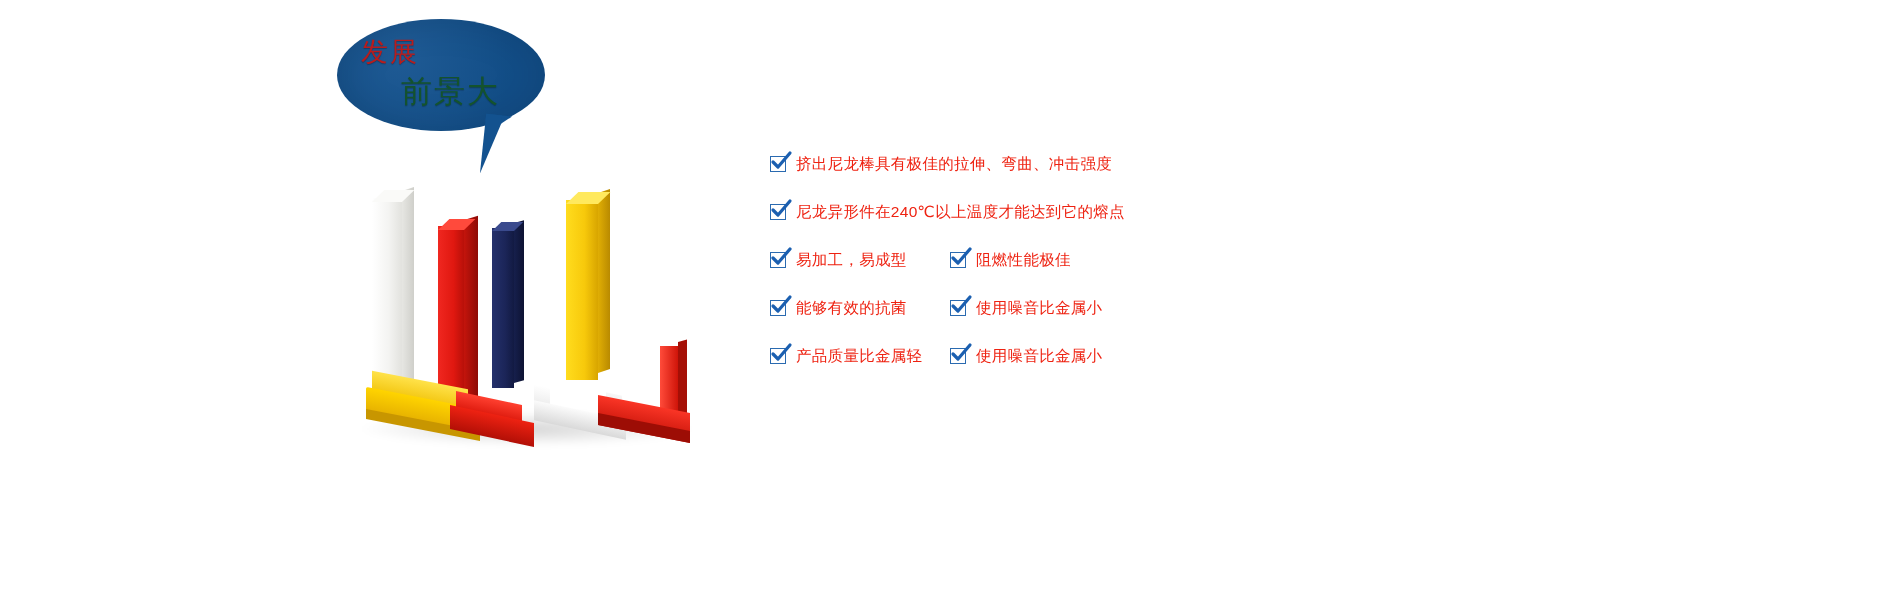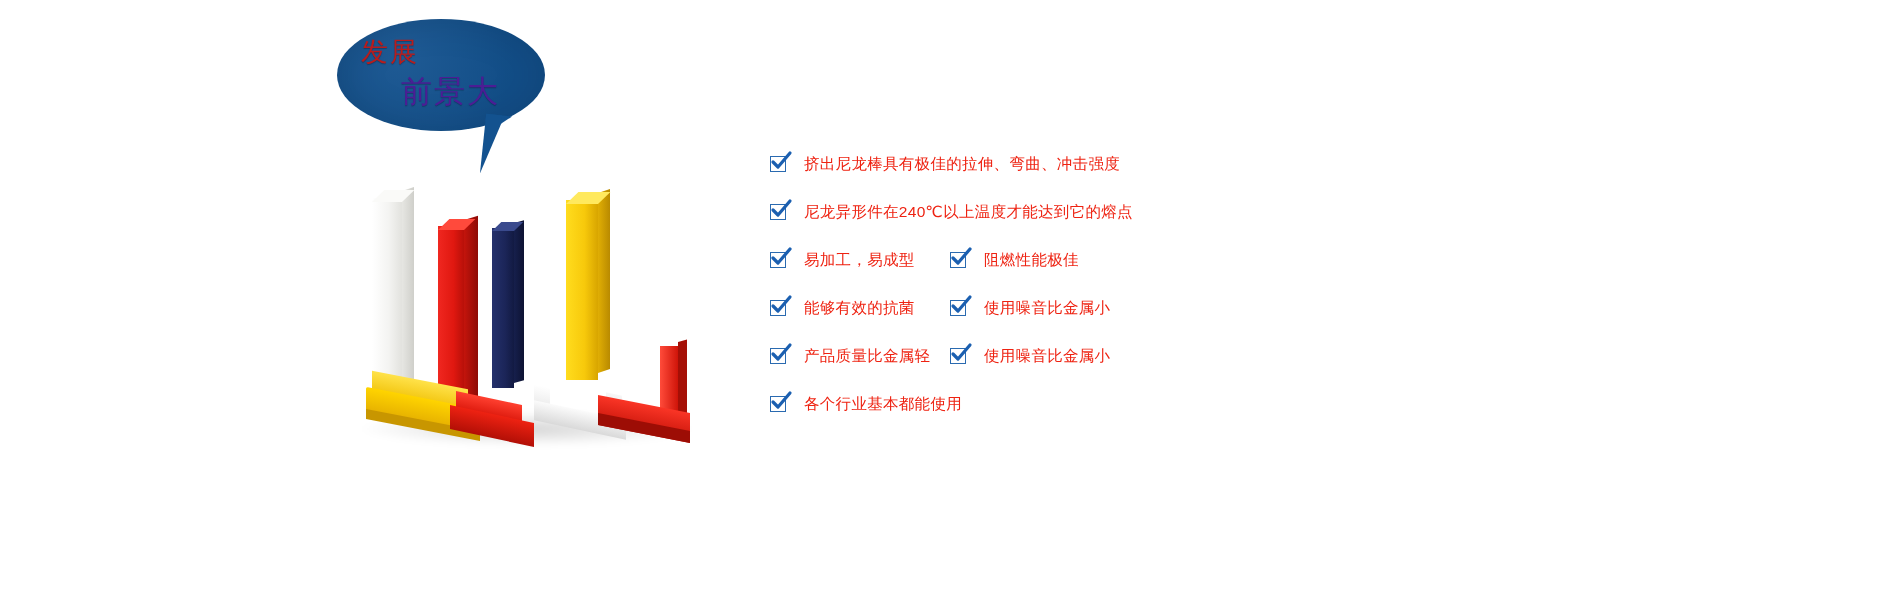--- a/index.html
+++ b/index.html
@@ -43,21 +43,21 @@
   }
   .bubble-line1{
     position:absolute;left:24px;top:20px;
     color:#b91c1c;font-size:27px;line-height:1;
     letter-spacing:2px;
     text-shadow:0 1px 1px rgba(0,0,0,.25);
     white-space:nowrap;
   }
   .bubble-line2{
     position:absolute;left:64px;top:57px;
-    color:#4c1d95;font-size:31px;line-height:1;
+    color:#14532d;font-size:31px;line-height:1;
     letter-spacing:2px;
     text-shadow:0 1px 1px rgba(0,0,0,.25);
     white-space:nowrap;
   }
 
   
   .headline{
     position:absolute;
     left:592px;top:50px;
     color:#12528f;
@@ -74,21 +74,21 @@
     width:640px;
   }
   .frow{
     position:relative;
     height:48px;
   }
   .fitem{
     position:absolute;
     display:flex;
     align-items:center;
-    gap:18px;
+    gap:10px;
     white-space:nowrap;
   }
   .fitem.col1{left:0;}
   .fitem.col2{left:180px;}
   .fitem.wide{left:0;}
   .chk{
     position:relative;
     width:16px;height:16px;
     flex:0 0 16px;
     border:1px solid #2a6ab0;
@@ -338,25 +338,15 @@
         </div>
         <div class="fitem col2">
           <span class="chk">
             <svg viewBox="0 0 22 22">
               <path d="M3 11 L8 16 L20 2" fill="none" stroke="#1b5fb0" stroke-width="3.2" stroke-linecap="round" stroke-linejoin="round"></path>
             </svg>
           </span>
           <span class="ftext">使用噪音比金属小</span>
         </div>
       </div>
-      <div class="frow">
-        <div class="fitem wide">
-          <span class="chk">
-            <svg viewBox="0 0 22 22">
-              <path d="M3 11 L8 16 L20 2" fill="none" stroke="#1b5fb0" stroke-width="3.2" stroke-linecap="round" stroke-linejoin="round"></path>
-            </svg>
-          </span>
-          <span class="ftext">各个行业基本都能使用</span>
-        </div>
-      </div>
     </div>
 
 </div>
 
 </body></html>

